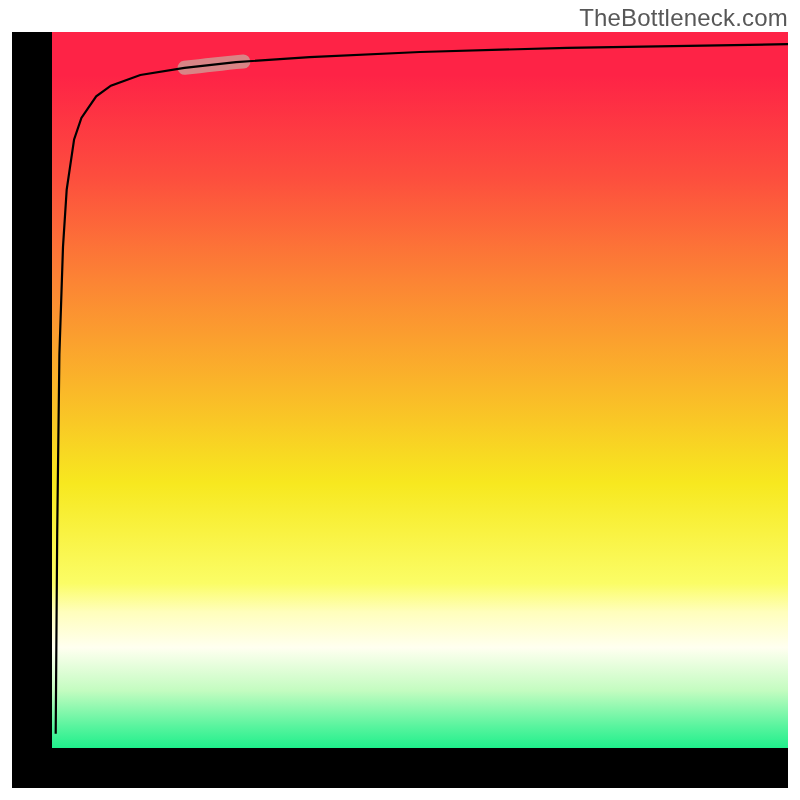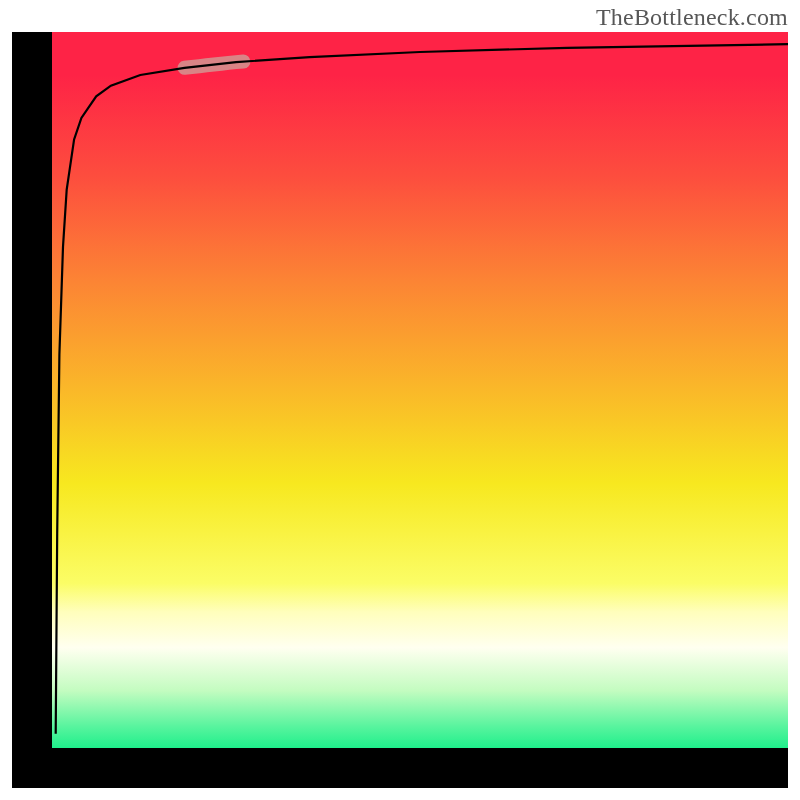--- a/index.html
+++ b/index.html
@@ -2,21 +2,21 @@
 <html><head>
 <meta charset="utf-8">
 <style>
   * { margin: 0; padding: 0; box-sizing: border-box; }
   html, body { width: 800px; height: 800px; overflow: hidden; background: #fff; }
   .wrap { position: relative; width: 800px; height: 800px; }
   .attribution {
     position: absolute;
     top: 4px;
     right: 12px;
-    font-family: Liberation Serif, serif;
+    font-family: Liberation Sans, sans-serif;
     font-size: 24px;
     color: #575757;
     letter-spacing: 0.2px;
   }
   .plot {
     position: absolute;
     left: 12px;
     top: 32px;
     width: 776px;
     height: 756px;

